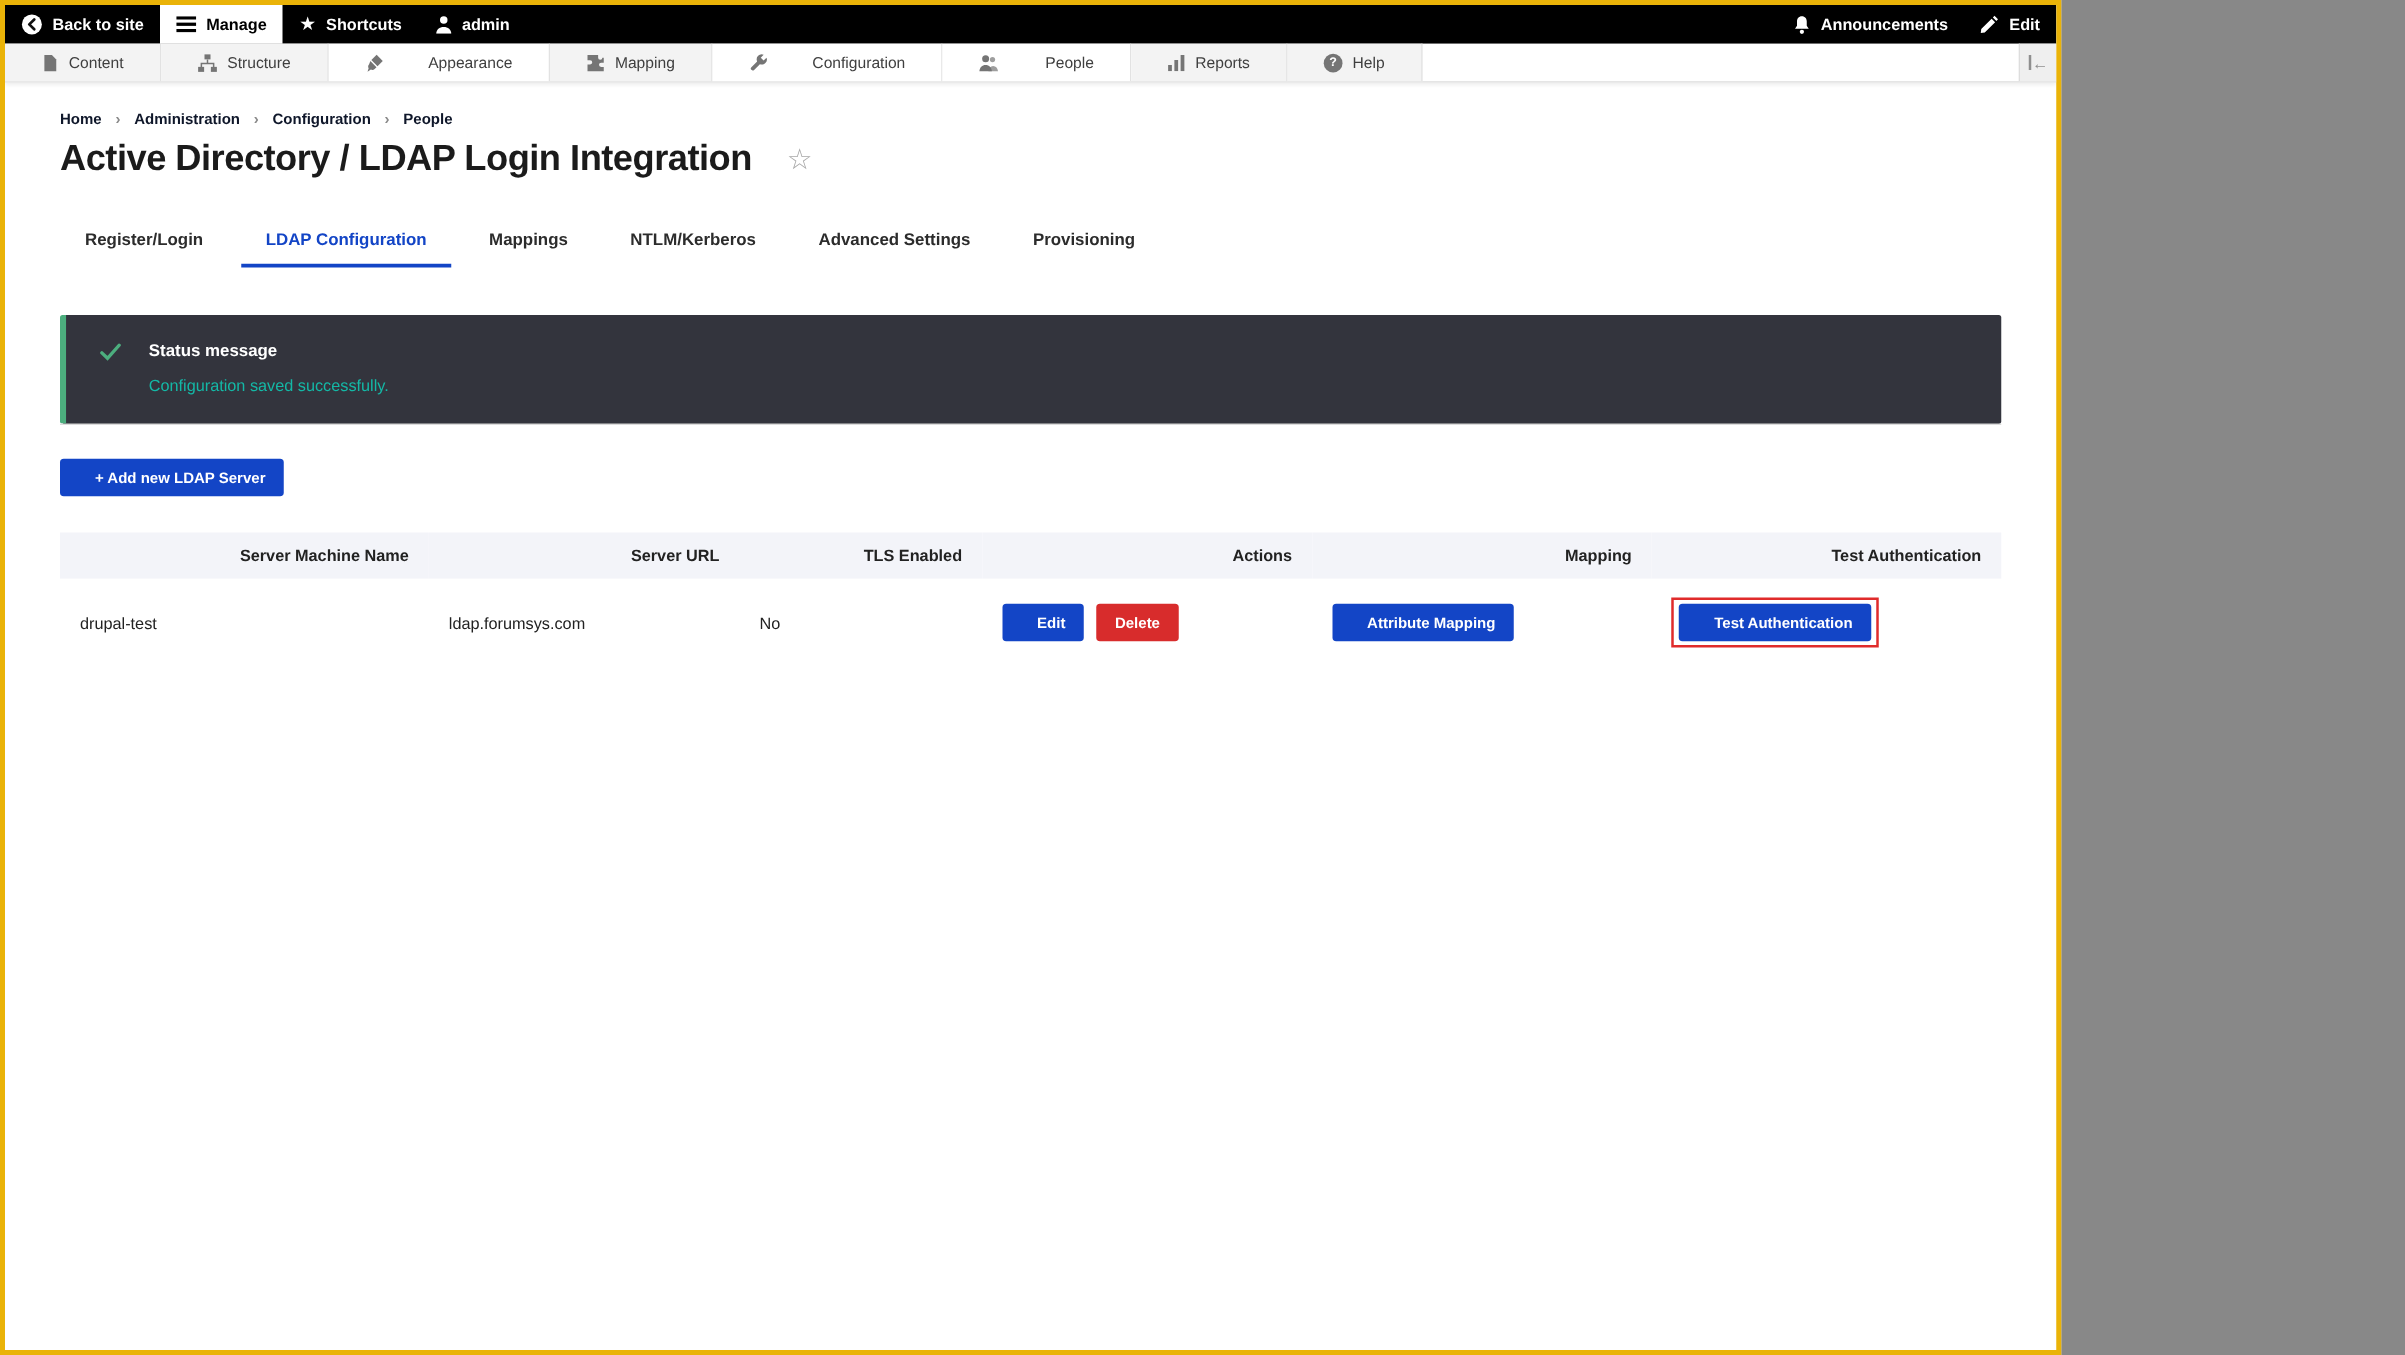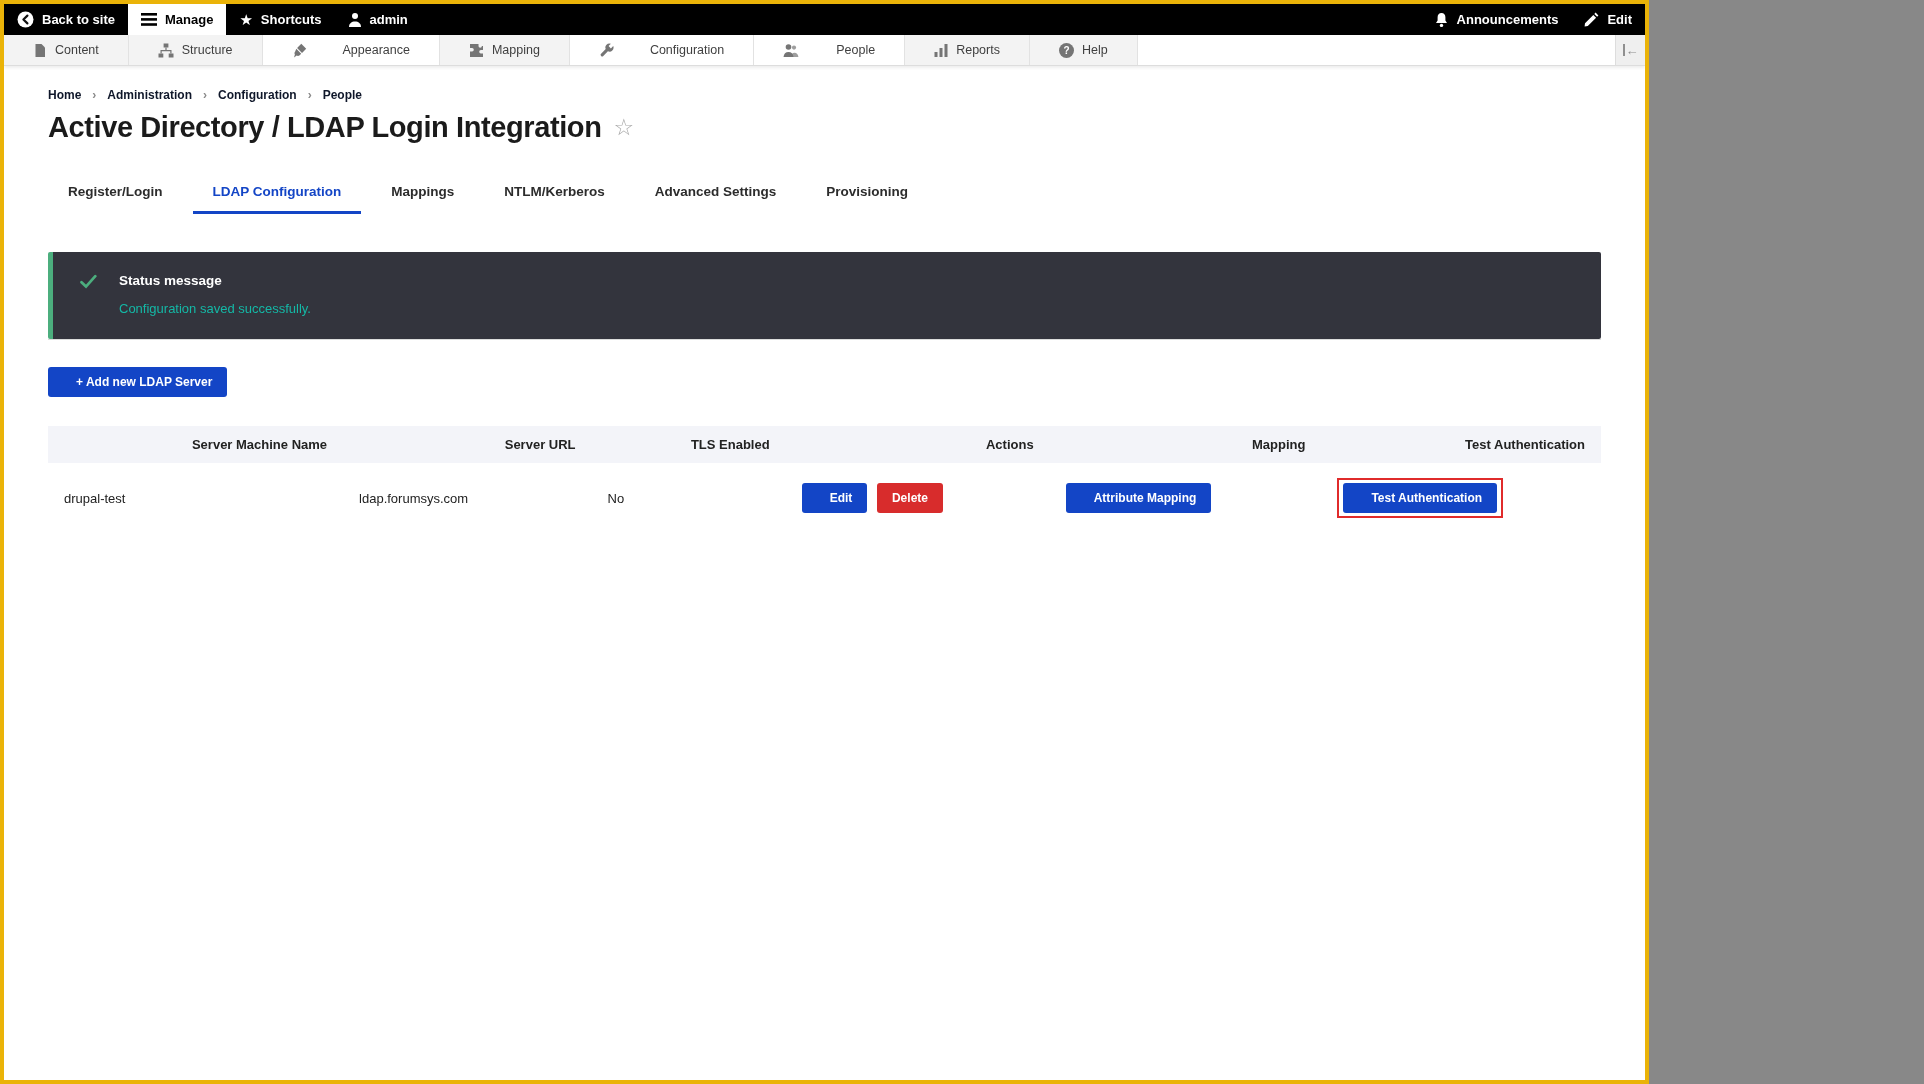--- a/index.html
+++ b/index.html
@@ -28,21 +28,21 @@
   .tray-item svg{display:block;fill:#757575;}
   .help-badge{width:15px;height:15px;border-radius:50%;background:#757575;color:#fff;font-size:10px;font-weight:bold;display:inline-flex;align-items:center;justify-content:center;}
   .tray-toggle{position:absolute;right:0;top:0;height:30px;width:30px;background:#efefef;border-left:1px solid #ddd;display:flex;align-items:center;justify-content:center;color:#8f8f8f;cursor:pointer;font-size:13px;}
   .tray-toggle .bar{display:inline-block;width:2px;height:12px;background:#8f8f8f;margin-right:1px;}
 
   
   main{padding:16px 44px 0;}
   .breadcrumb{display:flex;align-items:center;gap:11px;font-size:12px;font-weight:bold;color:#222;margin-top:6px;}
   .breadcrumb a{color:#0f172a;text-decoration:none;cursor:pointer;}
   .crumb-sep{color:#8a8a8a;font-weight:bold;}
-  h1.page-title{font-size:29px;color:#1b1b1b;margin:9px 0 0;letter-spacing:-0.4px;display:flex;align-items:center;gap:12px;text-align:center;}
+  h1.page-title{font-size:29px;color:#1b1b1b;margin:9px 0 0;letter-spacing:-0.4px;display:flex;align-items:center;gap:28px;text-align:center;}
   .fav-star{color:#a9a9a9;font-size:23px;font-weight:normal;cursor:pointer;}
 
   .tabs{display:flex;margin:30px 0 0;font-size:13.5px;font-weight:bold;color:#2c2c2c;}
   .tab{padding:10px 20px 12px;cursor:pointer;border-bottom:3px solid transparent;white-space:nowrap;margin-right:10px;}
   .tab.active{color:var(--accent);border-bottom-color:var(--accent);}
 
   .status-message{margin-top:38px;background:var(--msgbg);border-left:5px solid var(--success);border-radius:2px;padding:21px 24px 23px 27px;display:flex;gap:22px;color:#fff;}
   .status-message .check{margin-top:1px;}
   .sm-title{font-size:13.5px;font-weight:bold;}
   .sm-body{font-size:13px;color:#14b8a6;margin-top:13px;}

